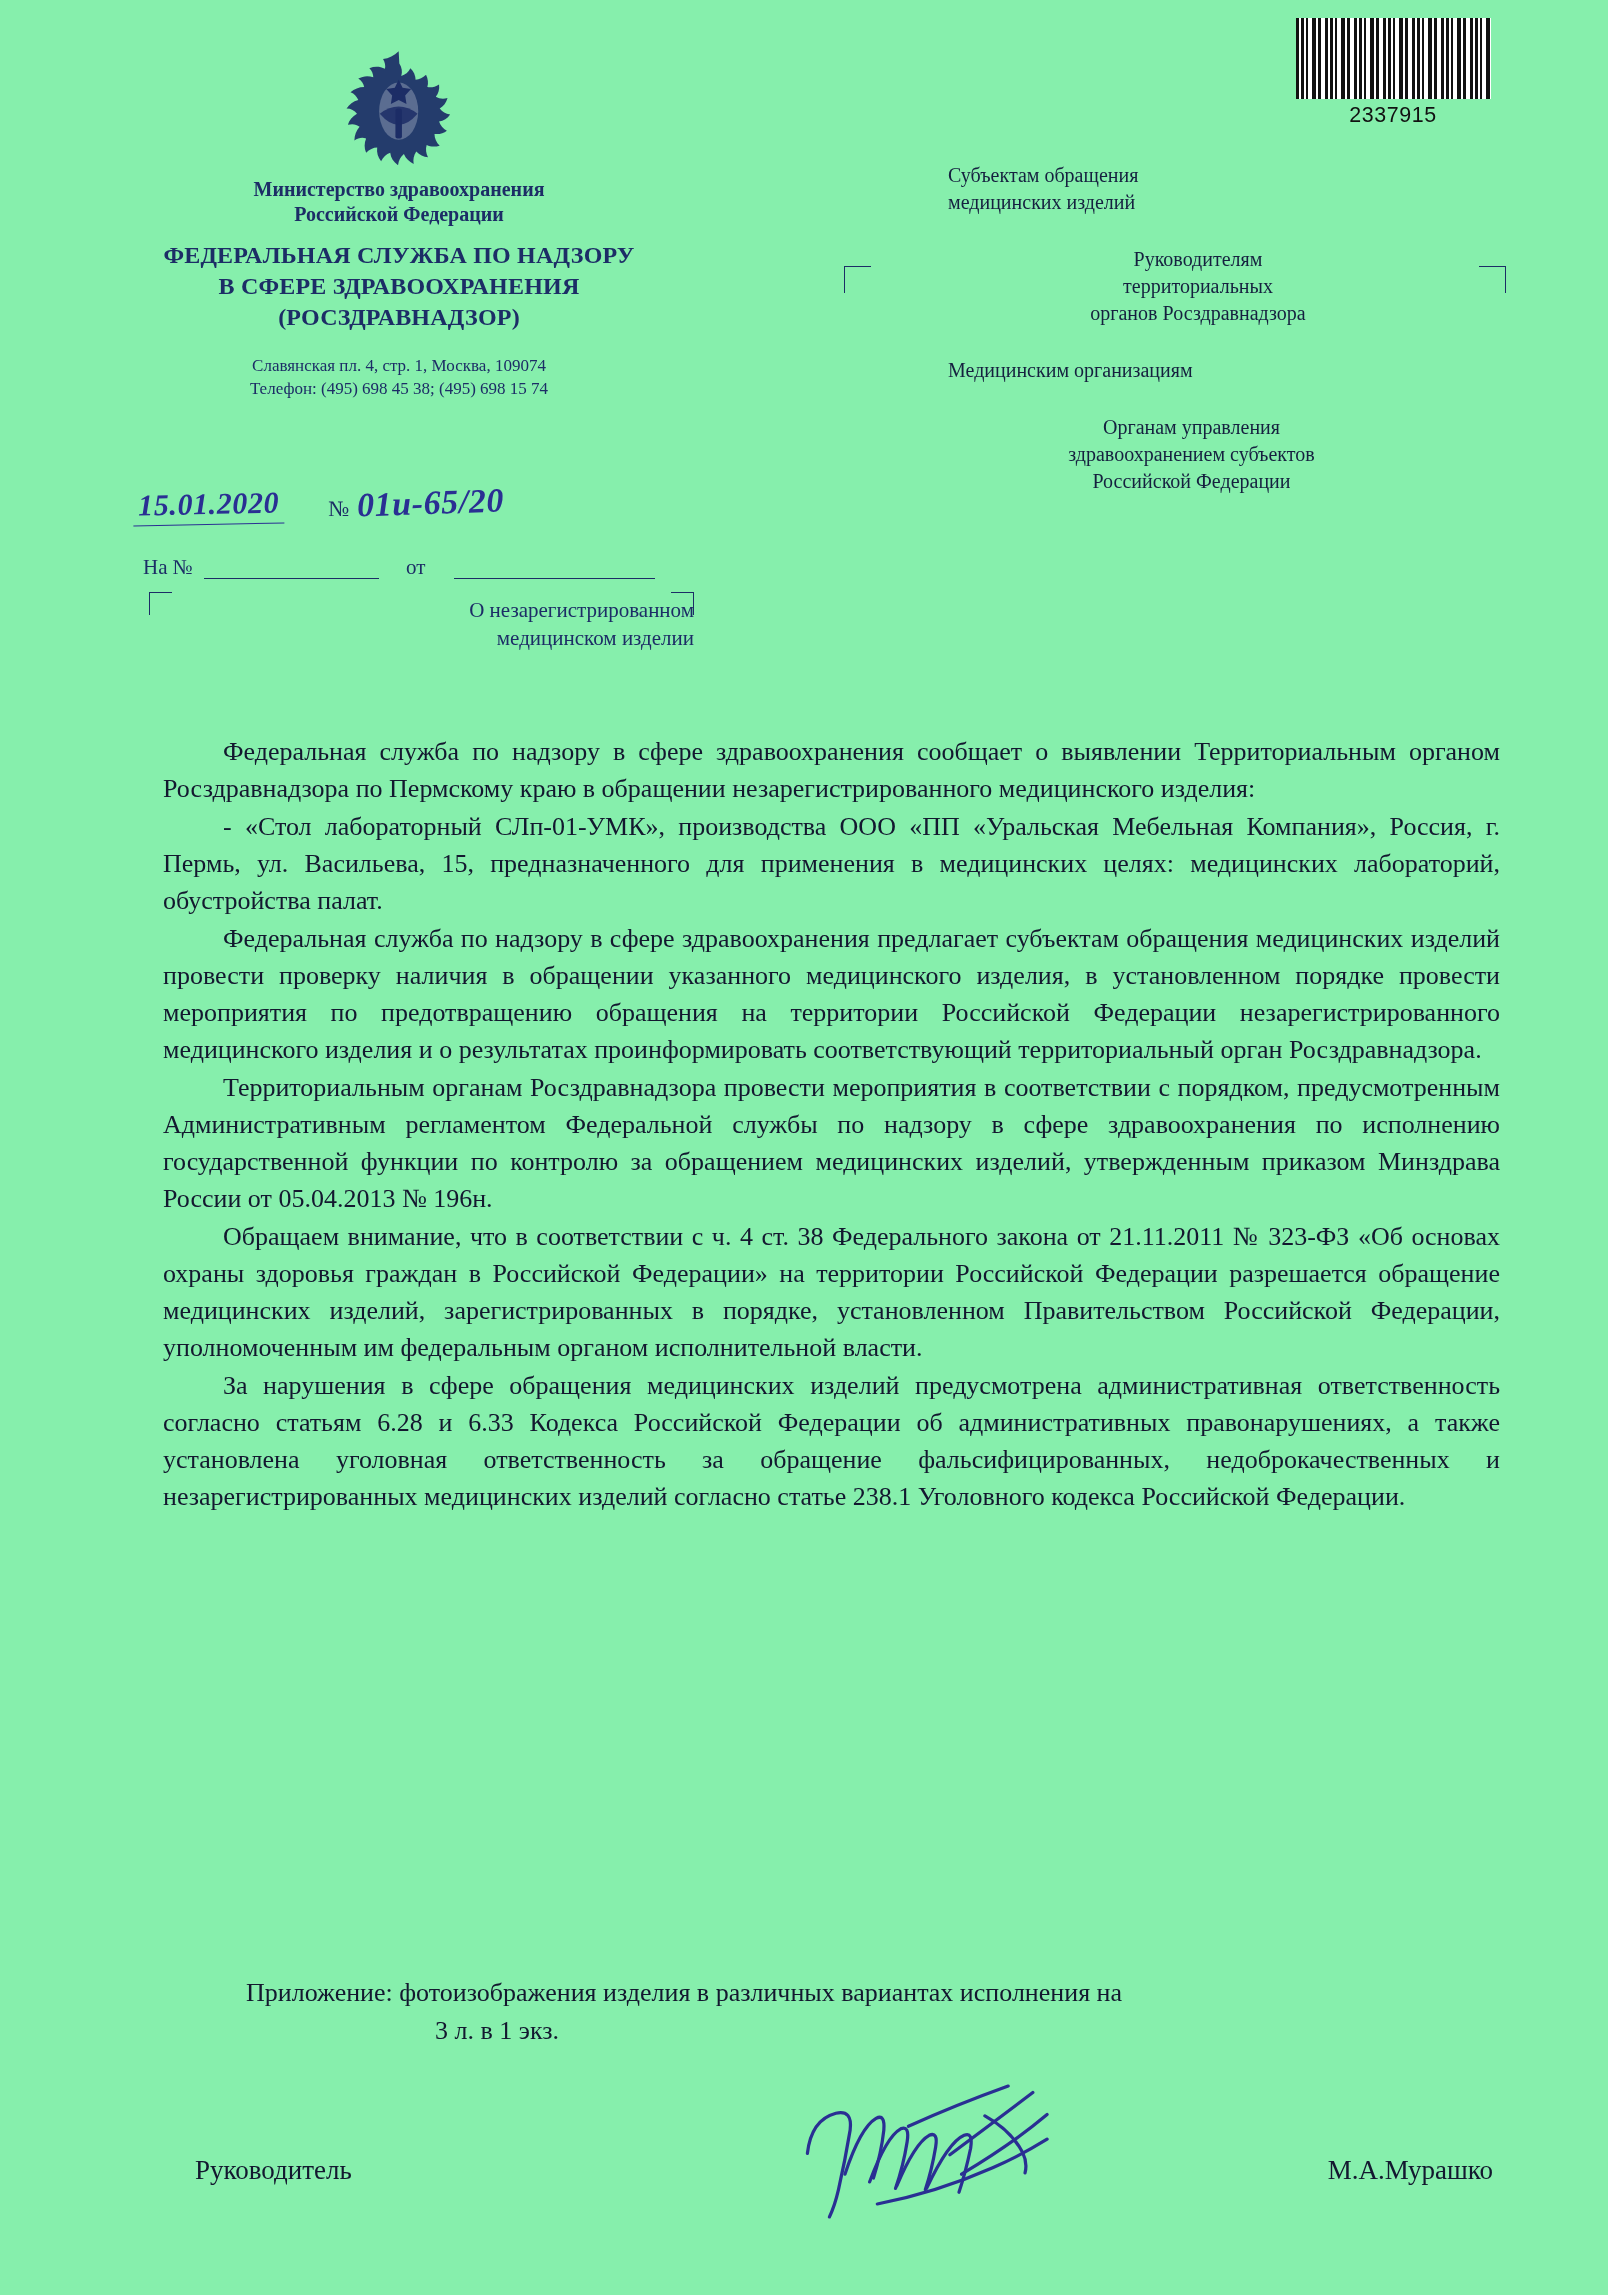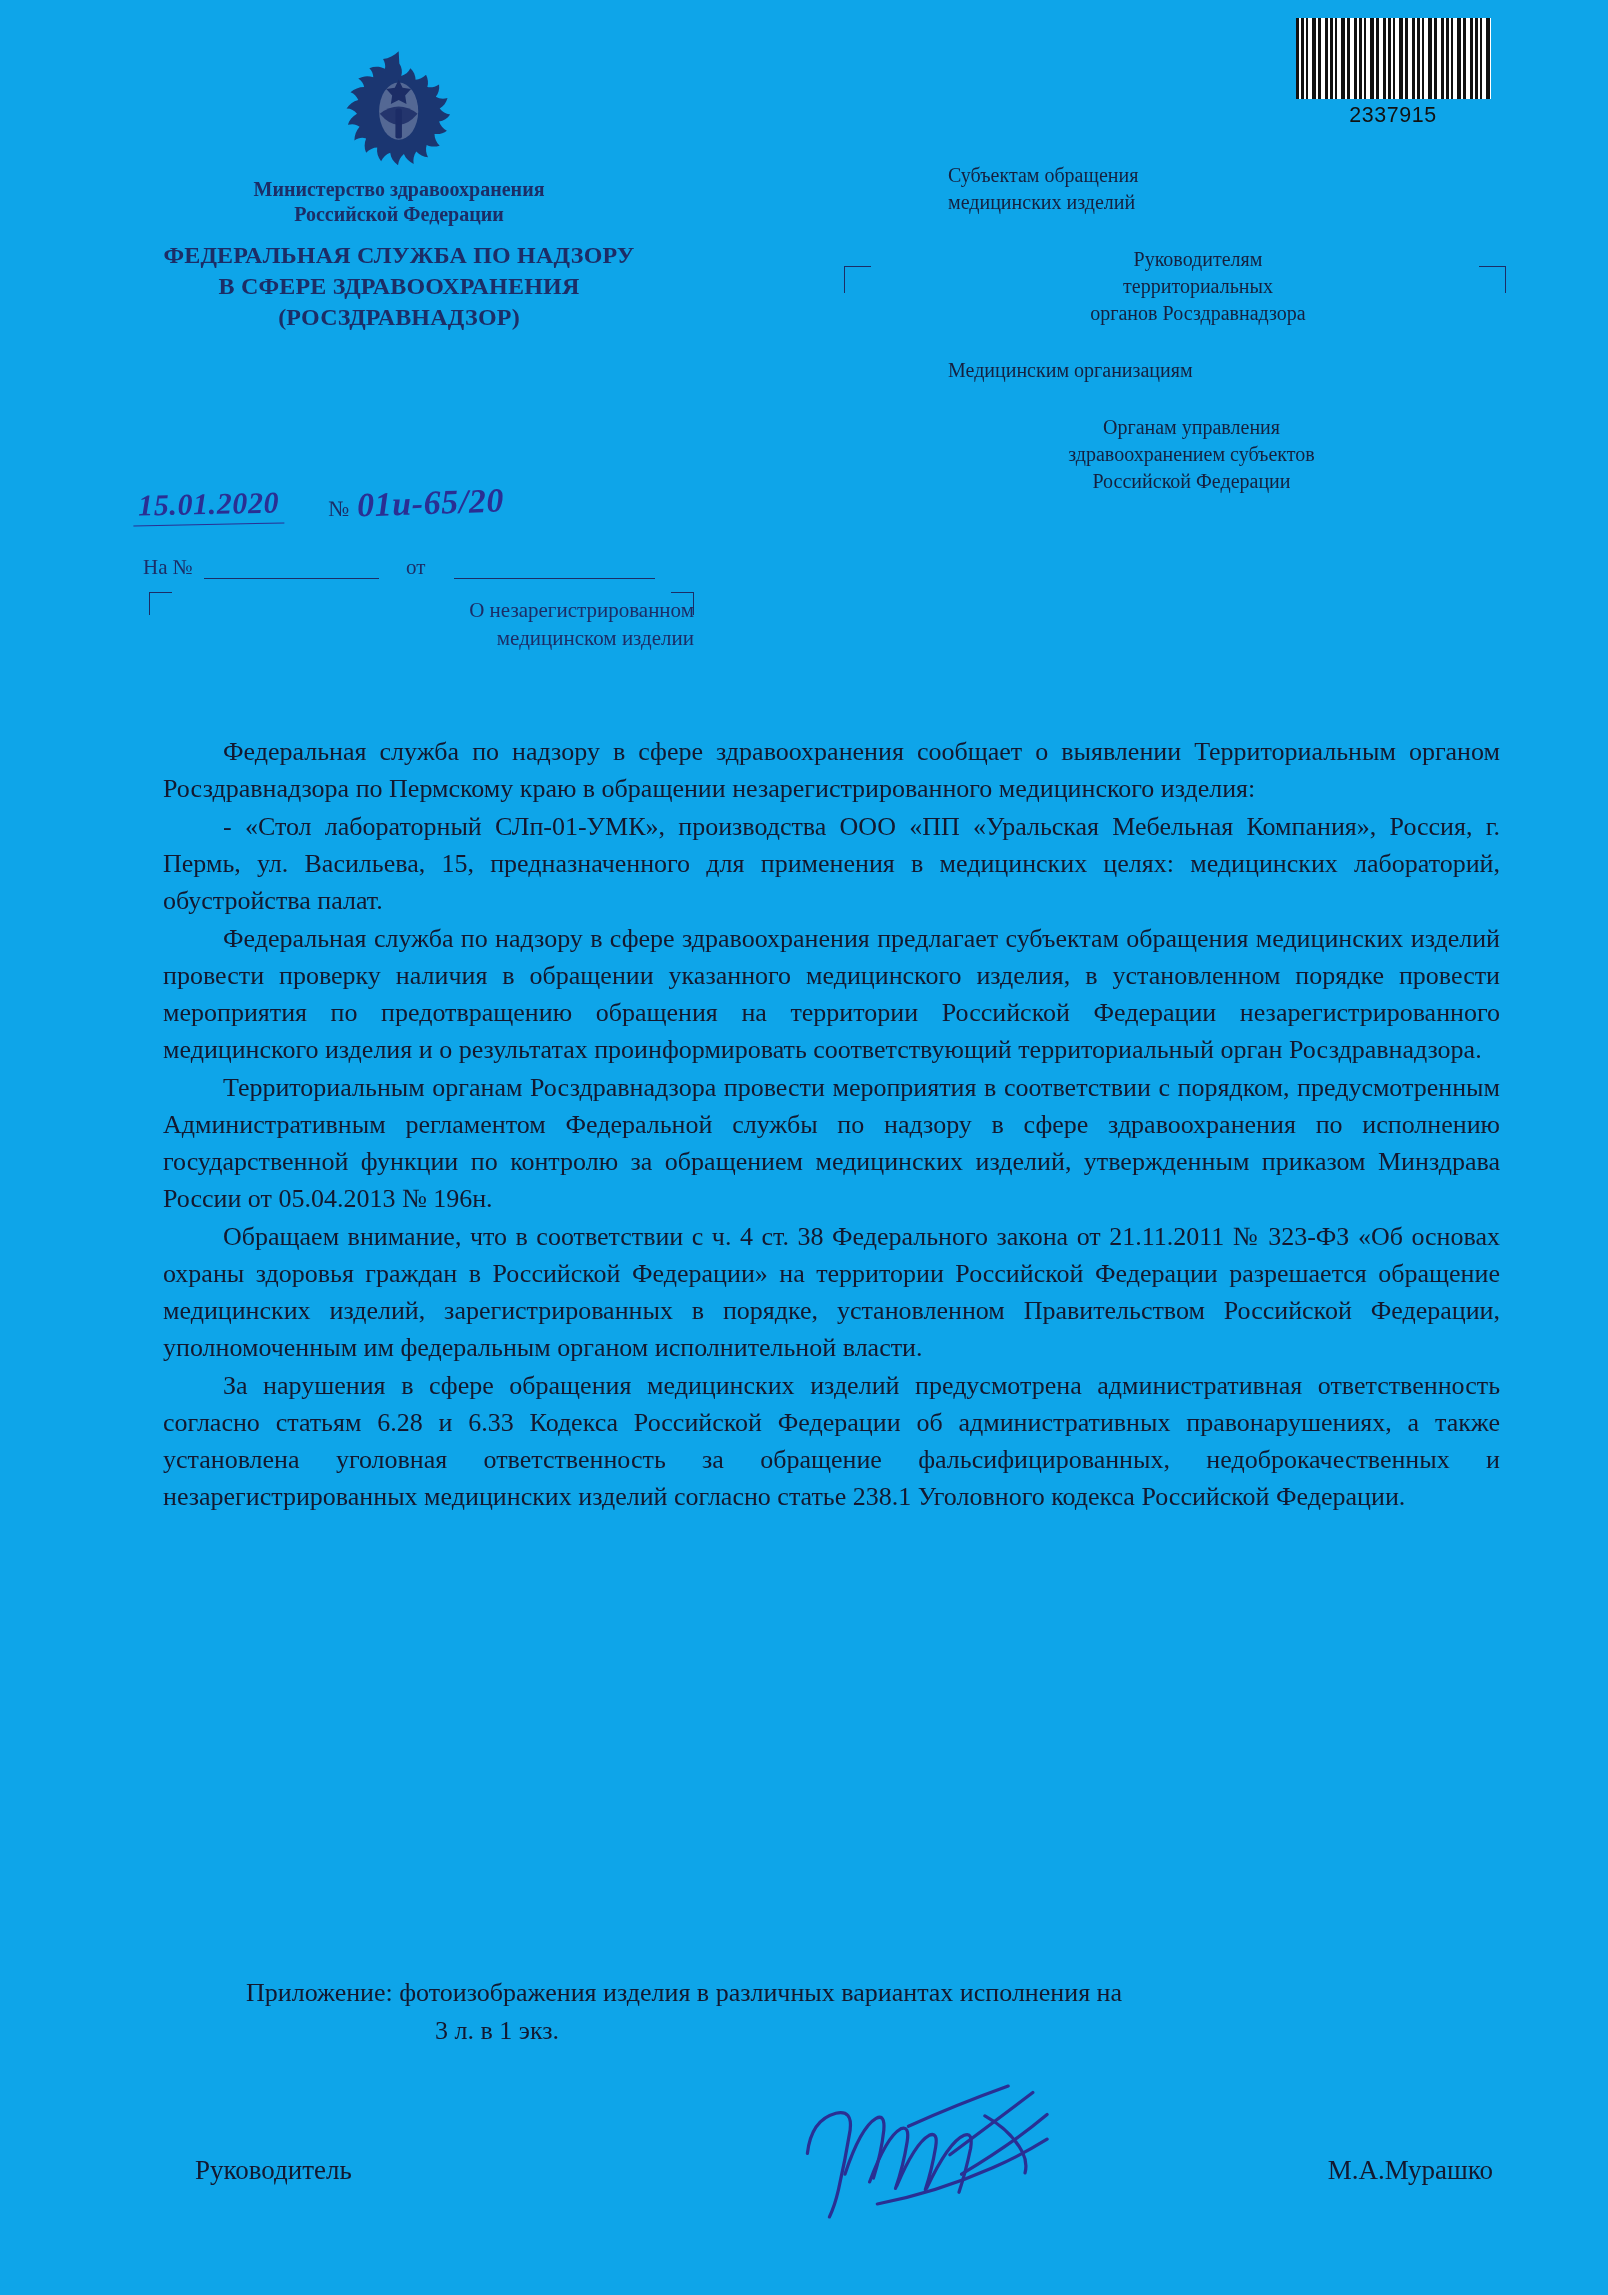--- a/index.html
+++ b/index.html
@@ -4,21 +4,21 @@
 <style>
   html, body {
     margin: 0;
     padding: 0;
     background: #8a8a8a;
   }
   .page {
     position: relative;
     width: 1609px;
     height: 2295px;
-    background: #0ea5e9;
+    background: #86efac;
     overflow: hidden;
     font-family: "Liberation Serif", serif;
     color: #1a1a2e;
   }
 
   
   .barcode-block {
     position: absolute;
     top: 18px;
     left: 1289px;
@@ -281,20 +281,24 @@
     </div>
     <div class="ministry">
       <span>Министерство здравоохранения</span><br>
       <span>Российской Федерации</span>
     </div>
     <div class="agency">
       <span>ФЕДЕРАЛЬНАЯ СЛУЖБА ПО НАДЗОРУ</span><br>
       <span>В СФЕРЕ ЗДРАВООХРАНЕНИЯ</span><br>
       <span>(РОСЗДРАВНАДЗОР)</span>
     </div>
+    <div class="address">
+      <span>Славянская пл. 4, стр. 1, Москва, 109074</span><br>
+      <span>Телефон: (495) 698 45 38; (495) 698 15 74</span>
+    </div>
   </div>
 
   <div class="reg-row">
     <div class="hand reg-date">15.01.2020</div>
     <div class="reg-no-sign">№</div>
     <div class="hand reg-number">01и-65/20</div>
   </div>
 
   <div class="na-row">
     <span class="na-label">На №</span>

